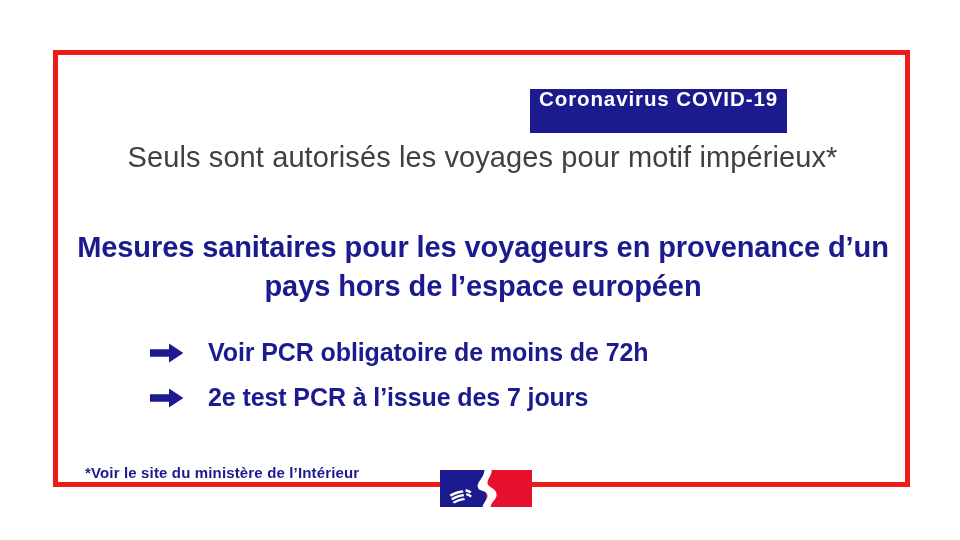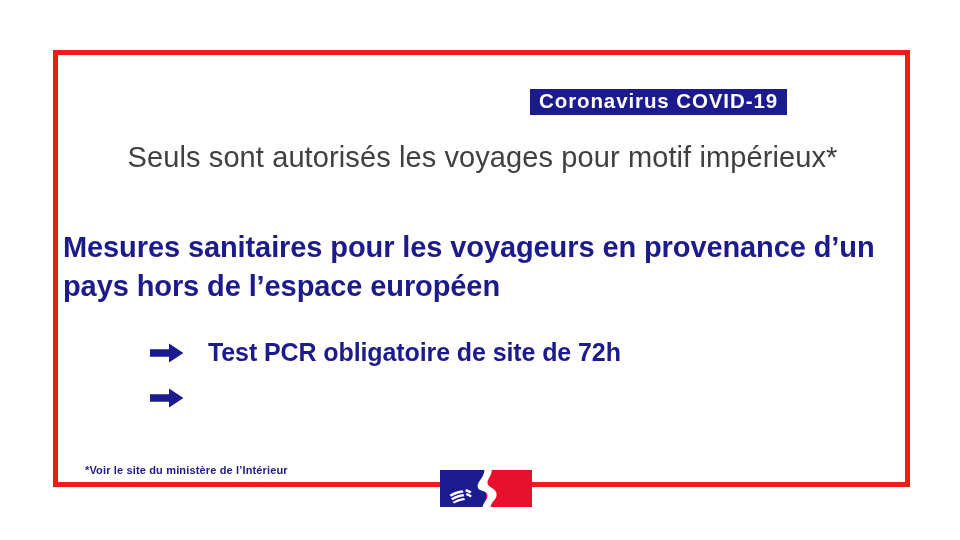--- a/index.html
+++ b/index.html
@@ -19,23 +19,23 @@
     position:absolute;
     left:53px; top:50px;
     width:857px; height:437px;
     border:5px solid #ed1c17;
     background:#ffffff;
   }
   
   #banner {
     position:absolute;
     left:530px; top:89px;
-    height:26px;
+    height:44px;
     background:#1b1b8f;
-    display:flex; align-items:center;
+    display:flex; align-items:flex-start;
     padding:0 9px 1px 9px;
   }
   #banner .bt {
     color:#ffffff;
     font-size:20.5px;
     font-weight:700;
     letter-spacing:0.9px;
     white-space:nowrap;
     line-height:1;
   }
@@ -49,21 +49,21 @@
     font-size:29px;
     font-weight:400;
     line-height:39px;
     letter-spacing:0.1px;
   }
   
   #subtitle {
     position:absolute;
     left:63px; top:228px;
     width:840px;
-    text-align:left;
+    text-align:center;
     color:#1b1b8f;
     font-size:29px;
     font-weight:700;
     line-height:39px;
     letter-spacing:-0.1px;
   }
   
   #bullets {
     position:absolute;
     left:150px; top:330px;
@@ -89,21 +89,21 @@
     font-size:25px;
     font-weight:700;
     white-space:nowrap;
     letter-spacing:-0.1px;
   }
   
   #footnote {
     position:absolute;
     left:85px; top:464px;
     color:#1b1b8f;
-    font-size:11px;
+    font-size:15px;
     font-weight:700;
     letter-spacing:0.15px;
     white-space:nowrap;
   }
   
   #logo {
     position:absolute;
     left:440px; top:470px;
     width:92px; height:37px;
   }
@@ -125,30 +125,31 @@
   <div id="subtitle">Mesures sanitaires pour les voyageurs en provenance d’un pays hors de l’espace européen</div>
 
   <div id="bullets">
 
     <div class="bullet">
       <span class="arrow">
         <svg width="34" height="20" viewBox="0 0 34 20" aria-hidden="true">
           <path d="M0 6.2 H19 V0.6 L33.4 10 L19 19.4 V13.8 H0 Z" fill="#1b1b8f"></path>
         </svg>
       </span>
-      <span class="btext">Test PCR obligatoire de site de 72h</span>
+      <span class="btext">Voir PCR obligatoire de moins de 72h</span>
     </div>
 
 
     <div class="bullet">
       <span class="arrow">
         <svg width="34" height="20" viewBox="0 0 34 20" aria-hidden="true">
           <path d="M0 6.2 H19 V0.6 L33.4 10 L19 19.4 V13.8 H0 Z" fill="#1b1b8f"></path>
         </svg>
       </span>
+      <span class="btext">2e test PCR à l’issue des 7 jours</span>
     </div>
 
   </div>
 
   <div id="footnote">*Voir le site du ministère de l’Intérieur</div>
 
   <div id="logo">
     <svg viewBox="0 0 92 37" aria-hidden="true">
       <rect x="0" y="0" width="46" height="37" fill="#1b1b8f"></rect>
       <rect x="46" y="0" width="46" height="37" fill="#e8112d"></rect>

